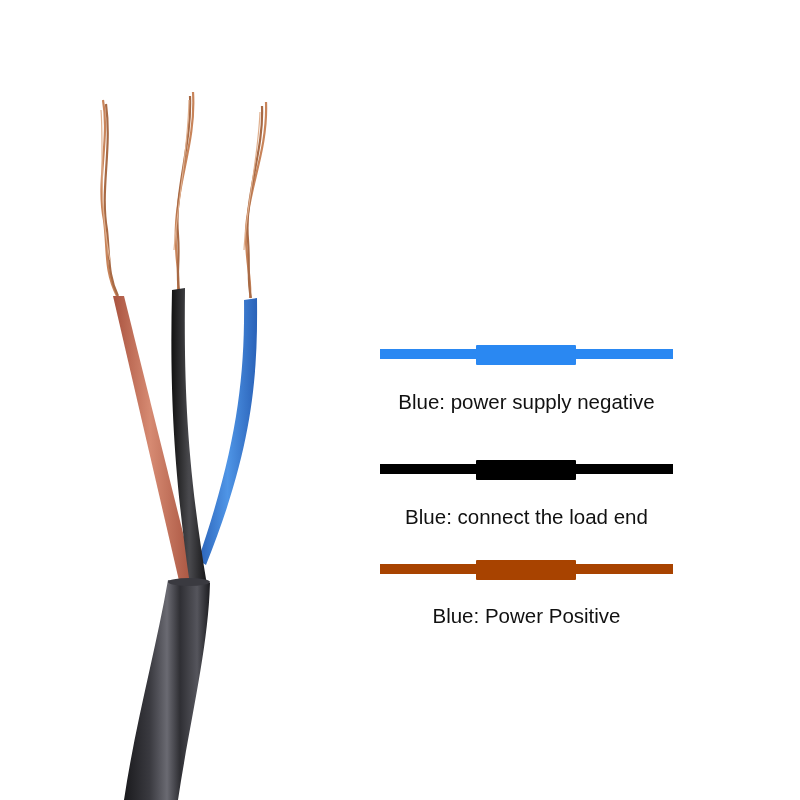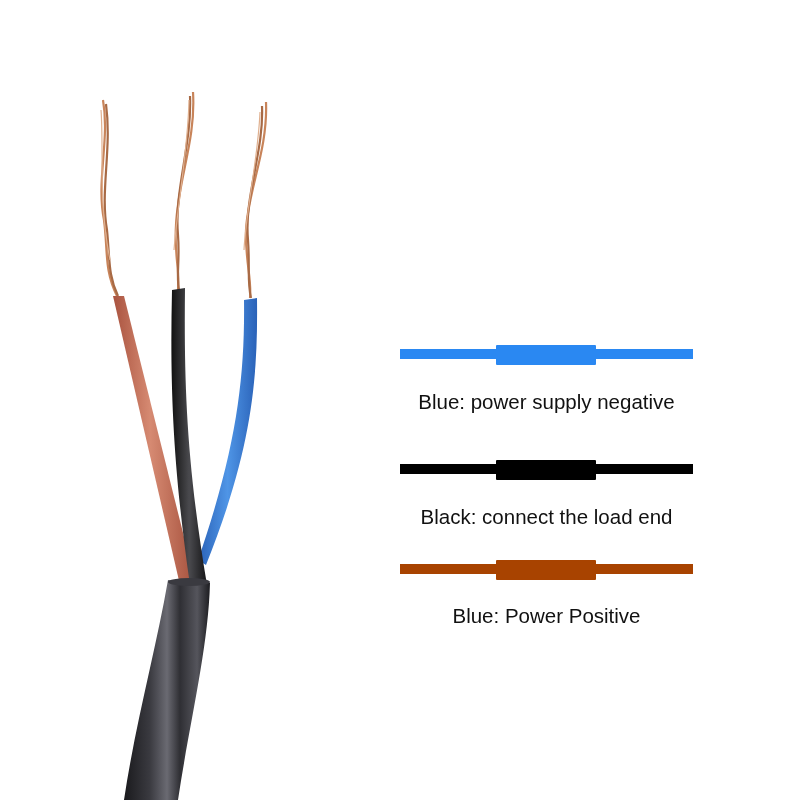--- a/index.html
+++ b/index.html
@@ -1,18 +1,18 @@
 <!DOCTYPE html>
 <html><head>
   <meta charset="utf-8">
   <style>
     html, body { margin: 0; padding: 0; background: #ffffff; }
     body { width: 800px; height: 800px; position: relative; overflow: hidden; font-family: "Liberation Sans", sans-serif; }
     .photo { position: absolute; left: 0; top: 0; width: 340px; height: 800px; }
-    .legend { position: absolute; left: 400px; width: 247px; }
+    .legend { position: absolute; left: 380px; width: 247px; }
     .bar { position: relative; width: 293px; height: 20px; }
     .bar .thin { position: absolute; left: 0; top: 4px; width: 293px; height: 10px; }
     .bar .thick { position: absolute; left: 96px; top: 0; width: 100px; height: 20px; border-radius: 1px; }
     .label { position: absolute; left: -20px; width: 333px; text-align: center; font-size: 20.5px; color: #111111; white-space: nowrap; }
   </style>
 </head>
 <body>
 
 <div class="photo">
   <svg width="340" height="800" viewBox="0 0 340 800" xmlns="http://www.w3.org/2000/svg">
@@ -75,21 +75,21 @@
     <div class="thick" style="background:#2A88F2;"></div>
   </div>
   <div class="label" style="top:45px;">Blue: power supply negative</div>
 </div>
 
 <div class="legend" style="top:460px;">
   <div class="bar">
     <div class="thin" style="background:#000000;"></div>
     <div class="thick" style="background:#000000;"></div>
   </div>
-  <div class="label" style="top:45px;">Black: connect the load end</div>
+  <div class="label" style="top:45px;">Blue: connect the load end</div>
 </div>
 
 <div class="legend" style="top:560px;">
   <div class="bar">
     <div class="thin" style="background:#A84300;"></div>
     <div class="thick" style="background:#A84300;"></div>
   </div>
   <div class="label" style="top:44px;">Blue: Power Positive</div>
 </div>
 

